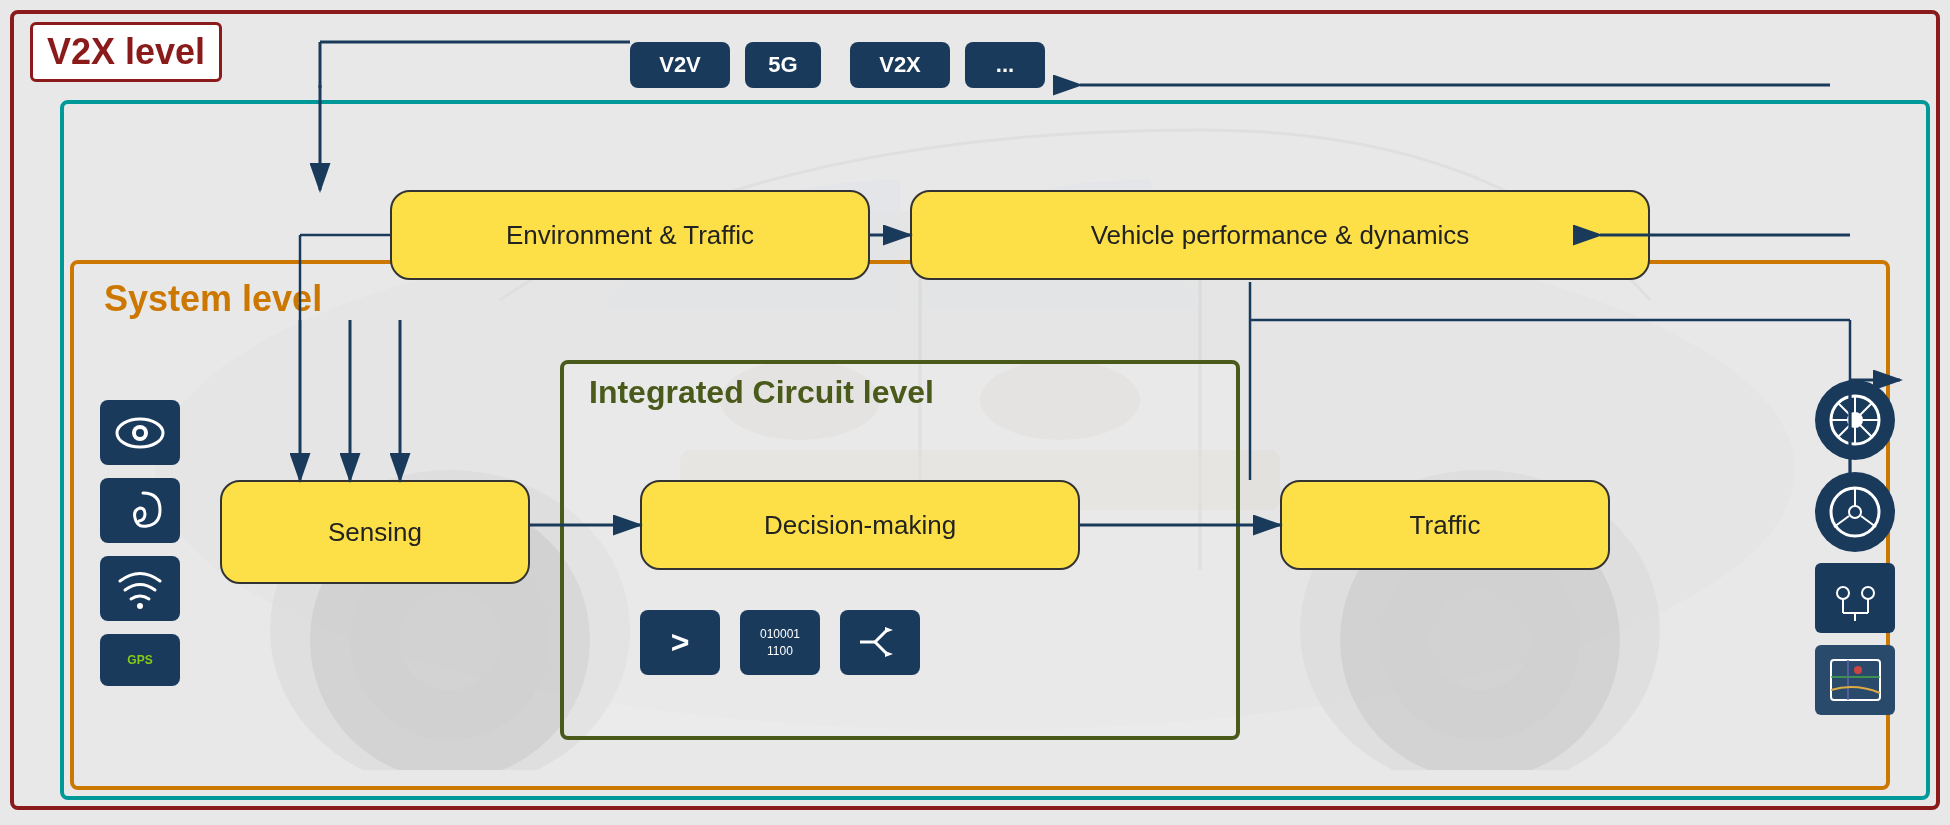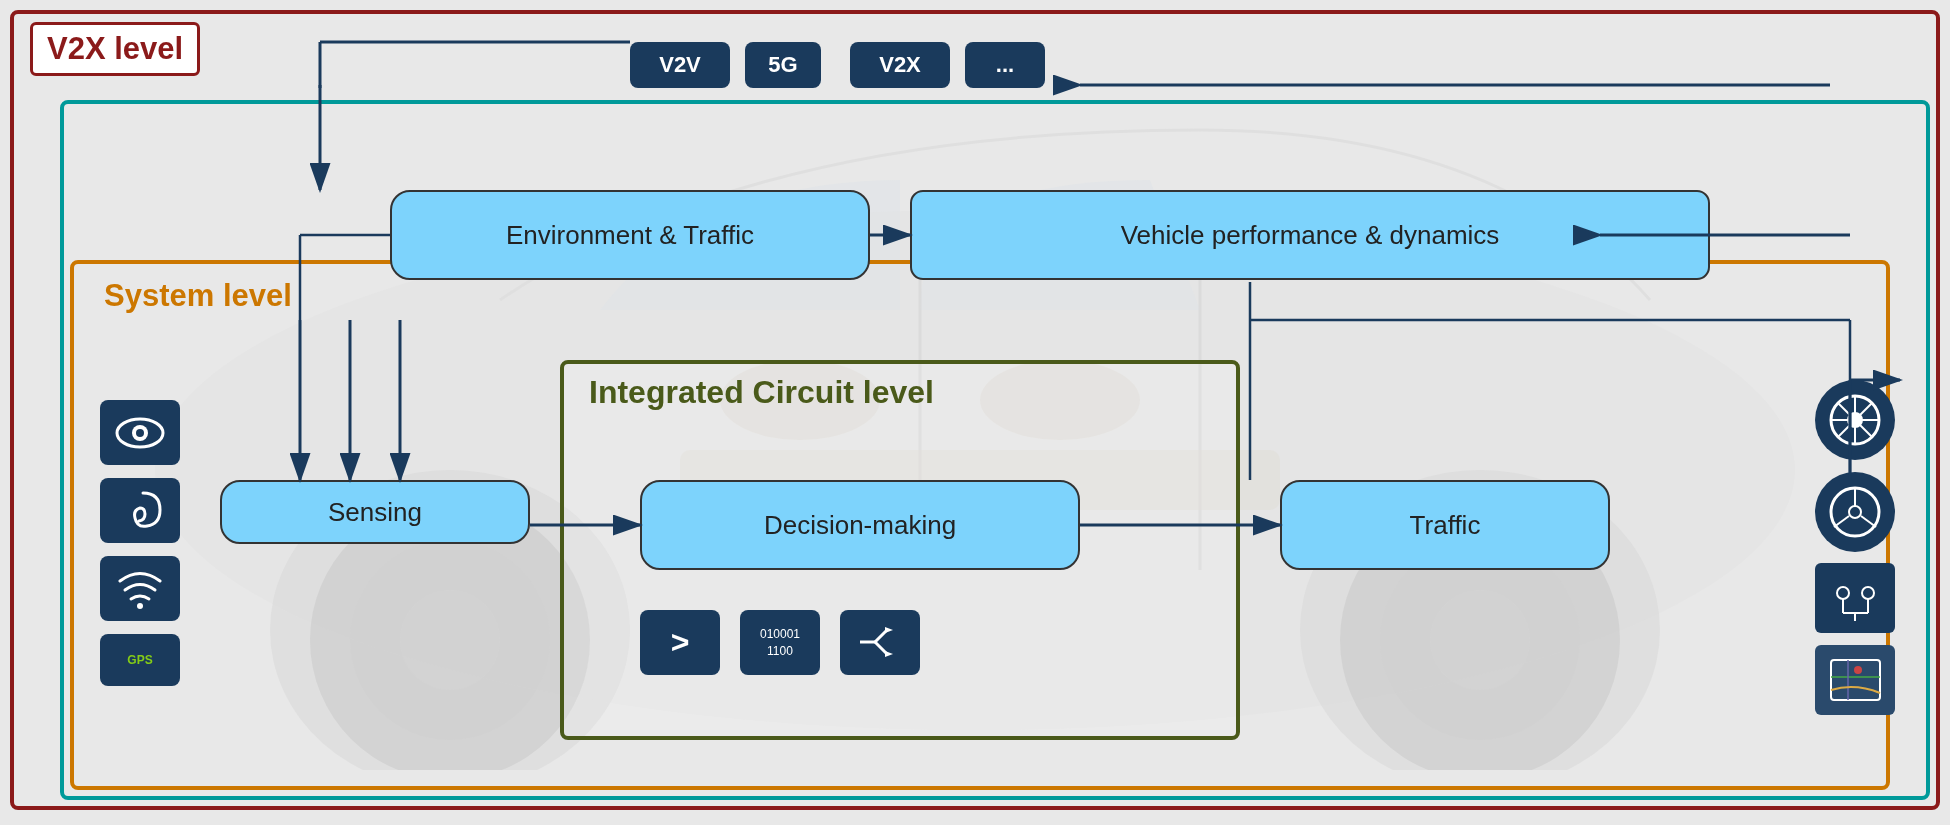--- a/index.html
+++ b/index.html
@@ -59,21 +59,21 @@
     }
 
     
     .level-label {
       position: absolute;
       font-weight: bold;
       padding: 6px 14px;
       border-radius: 6px;
       border-width: 3px;
       border-style: solid;
-      font-size: 31px;
+      font-size: 36px;
       background: white;
     }
     .v2x-label {
       top: 22px; left: 30px;
       color: #8B1A1A;
       border-color: #8B1A1A;
     }
     .vehicle-label {
       top: 112px; left: 80px;
       color: #009999;
@@ -90,21 +90,21 @@
       top: 368px; left: 575px;
       color: #4A5A1A;
       border: none;
       background: transparent;
       font-size: 32px;
     }
 
     
     .process-box {
       position: absolute;
-      background: #7dd3fc;
+      background: #fde047;
       border: 2px solid #333;
       border-radius: 20px;
       display: flex;
       align-items: center;
       justify-content: center;
       font-size: 26px;
       font-weight: 500;
       color: #222;
     }
 
@@ -244,23 +244,23 @@
 
   <div class="level-label ic-label">Integrated Circuit level</div>
 
   <div class="protocol-box" style="top:42px; left:630px; width:100px;">V2V</div>
   <div class="protocol-box" style="top:42px; left:745px; width:76px;">5G</div>
   <div class="protocol-box" style="top:42px; left:850px; width:100px;">V2X</div>
   <div class="protocol-box" style="top:42px; left:965px; width:80px;">...</div>
 
   <div class="process-box" style="top:190px; left:390px; width:480px; height:90px;">Environment &amp; Traffic</div>
 
-  <div class="process-box" style="top:190px; left:910px; width:800px; height:90px;border-radius:13px;">Vehicle performance &amp; dynamics</div>
-
-  <div class="process-box" style="top:480px; left:220px; width:310px; height:64px;">Sensing</div>
+  <div class="process-box" style="top:190px; left:910px; width:740px; height:90px;">Vehicle performance &amp; dynamics</div>
+
+  <div class="process-box" style="top:480px; left:220px; width:310px; height:104px;">Sensing</div>
 
   <div class="process-box" style="top:480px; left:640px; width:440px; height:90px;">Decision-making</div>
 
   <div class="process-box" style="top:480px; left:1280px; width:330px; height:90px;">Traffic</div>
 
   <div class="sensor-icon" style="top:400px; left:100px;">
     <svg width="50" height="40" viewBox="0 0 50 40">
       <ellipse cx="25" cy="20" rx="23" ry="14" fill="none" stroke="white" stroke-width="3"></ellipse>
       <circle cx="25" cy="20" r="8" fill="white"></circle>
       <circle cx="25" cy="20" r="4" fill="#1a3a5c"></circle>

